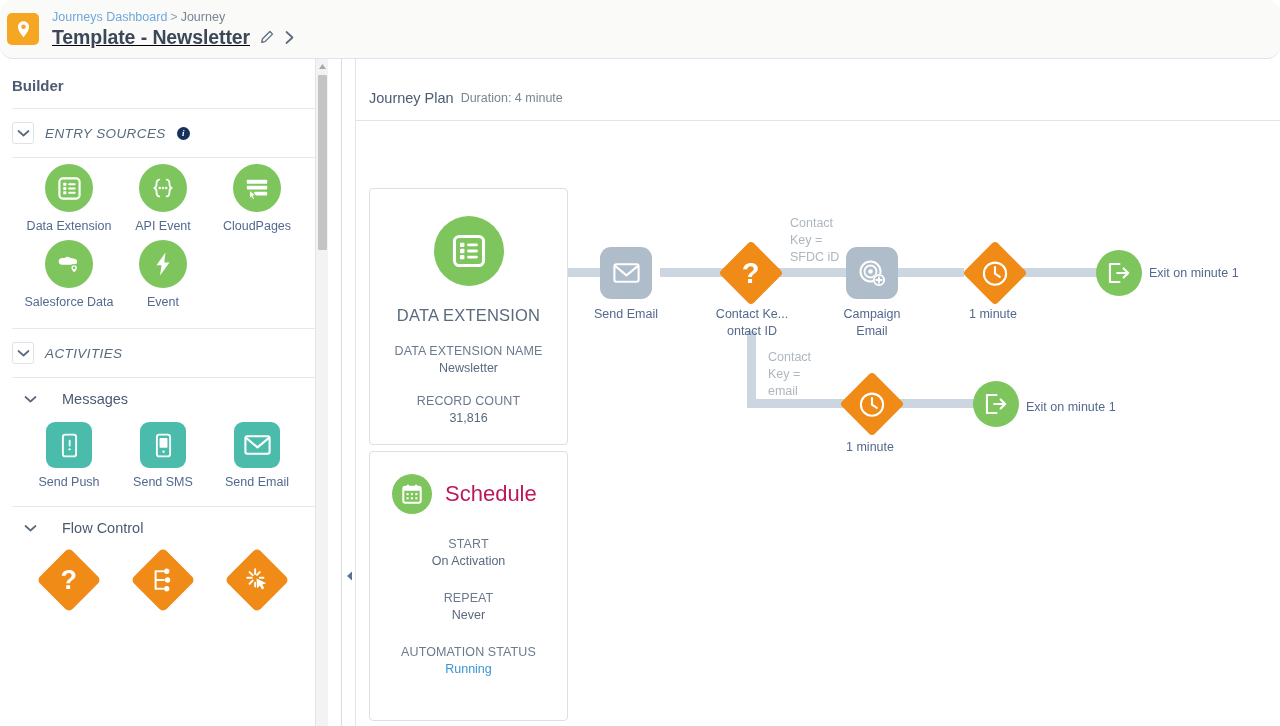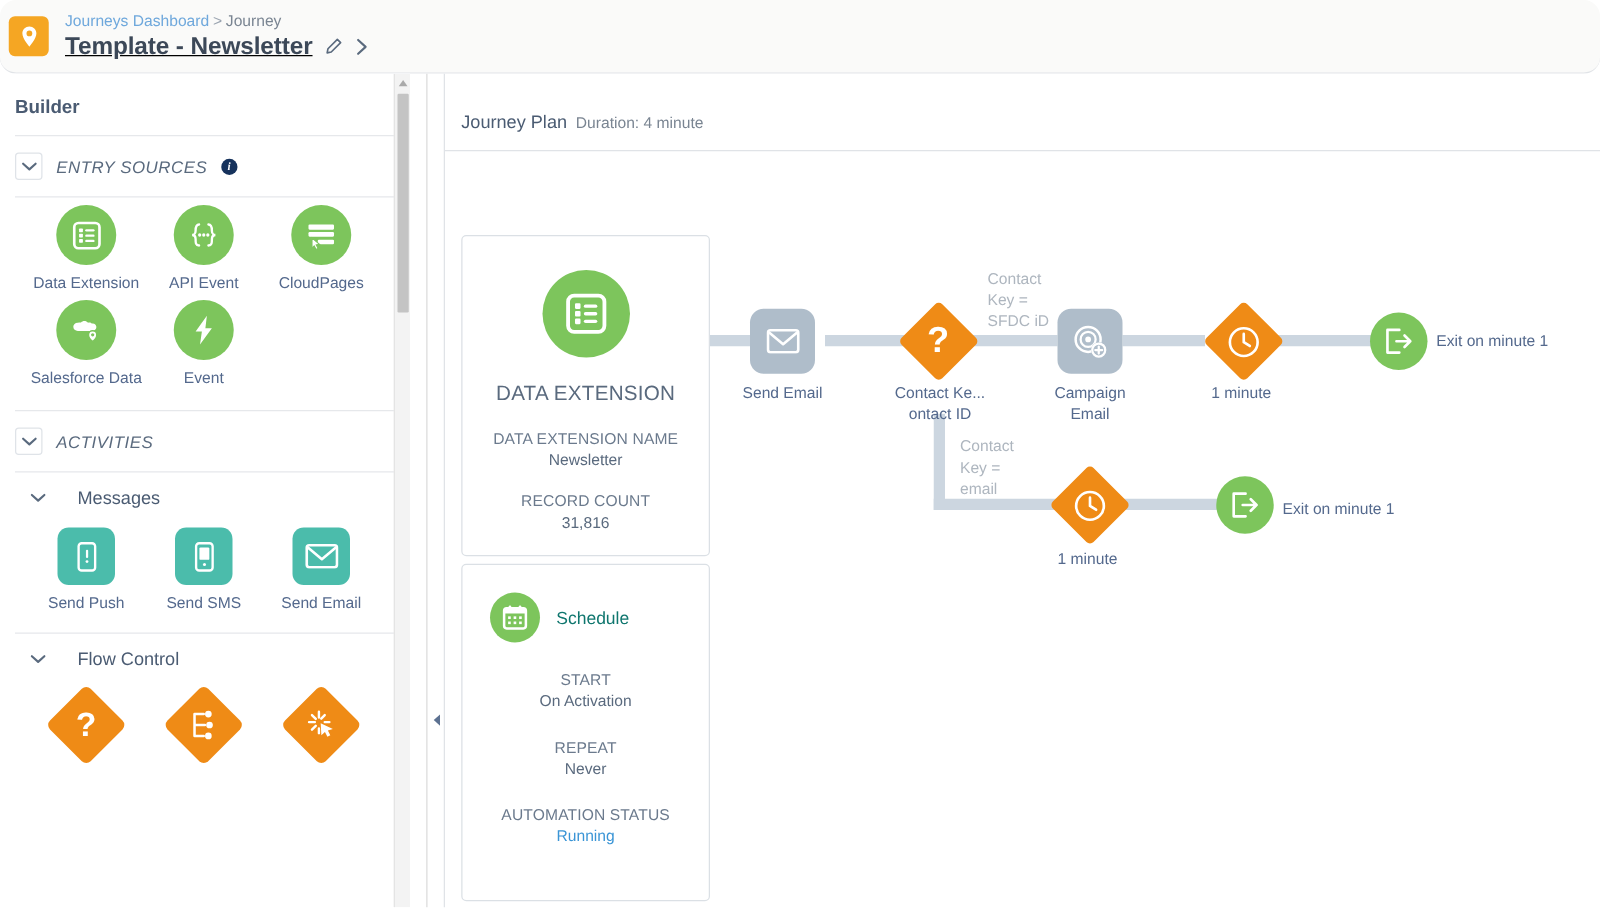--- a/index.html
+++ b/index.html
@@ -143,21 +143,21 @@
     width: 70px; height: 70px; border-radius: 50%; background: #7dc55c;
     display: flex; align-items: center; justify-content: center; margin-top: 27px;
   }
   .de-heading { font-size: 16.5px; color: #5a6a7e; margin-top: 20px; letter-spacing: 0.2px; }
   .de-field-label { font-size: 12.5px; color: #6b7a8d; margin-top: 19px; letter-spacing: 0.1px; }
   .de-field-value { font-size: 12.5px; color: #5a6a7e; margin-top: 3px; }
 
   .sched-head { display: flex; align-items: center; gap: 13px; margin-top: 22px; width: 100%; padding-left: 22px; }
   .sched-circle { width: 40px; height: 40px; border-radius: 50%; background: #7dc55c;
       display: flex; align-items: center; justify-content: center; flex: none; }
-  .sched-title { font-size: 14px; color: #0f766e; }
+  .sched-title { font-size: 22px; color: #be185d; }
   .sched-label { font-size: 12.5px; color: #6b7a8d; margin-top: 23px; letter-spacing: 0.1px; }
   .sched-value { font-size: 12.5px; color: #5a6a7e; margin-top: 3px; }
   .sched-value.link { color: #3b95d6; }
 
   
   .node { position: absolute; }
   .node-sq {
     width: 52px; height: 52px; border-radius: 11px; background: #afbdca;
     display: flex; align-items: center; justify-content: center;
   }

